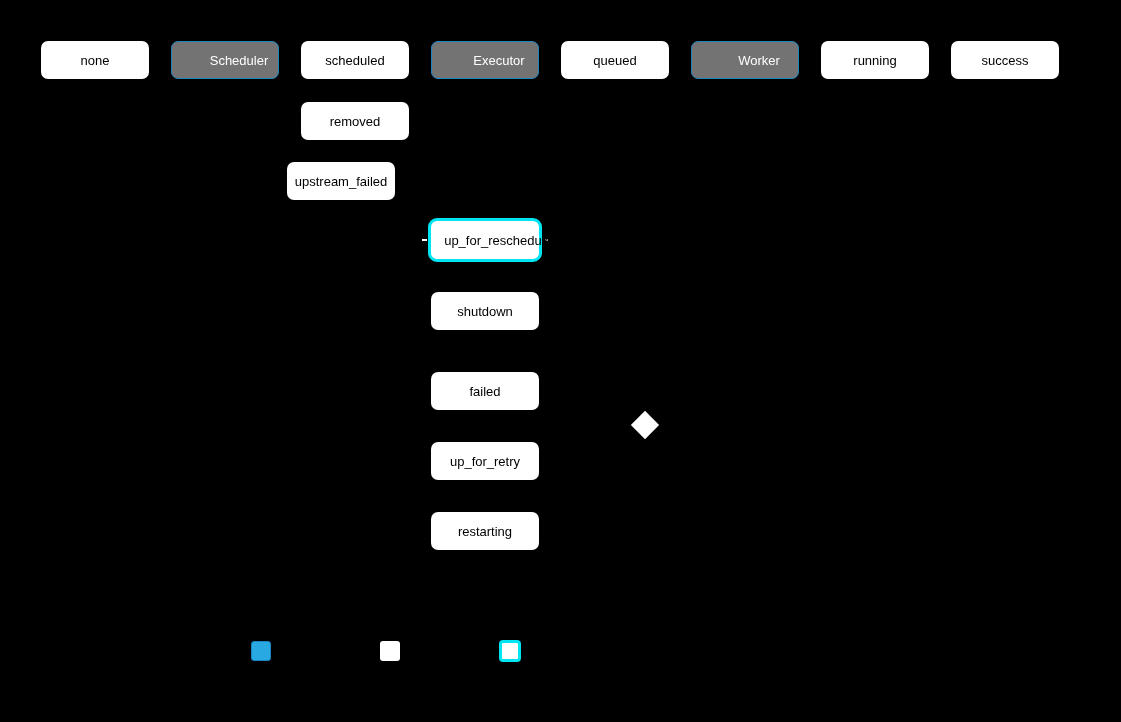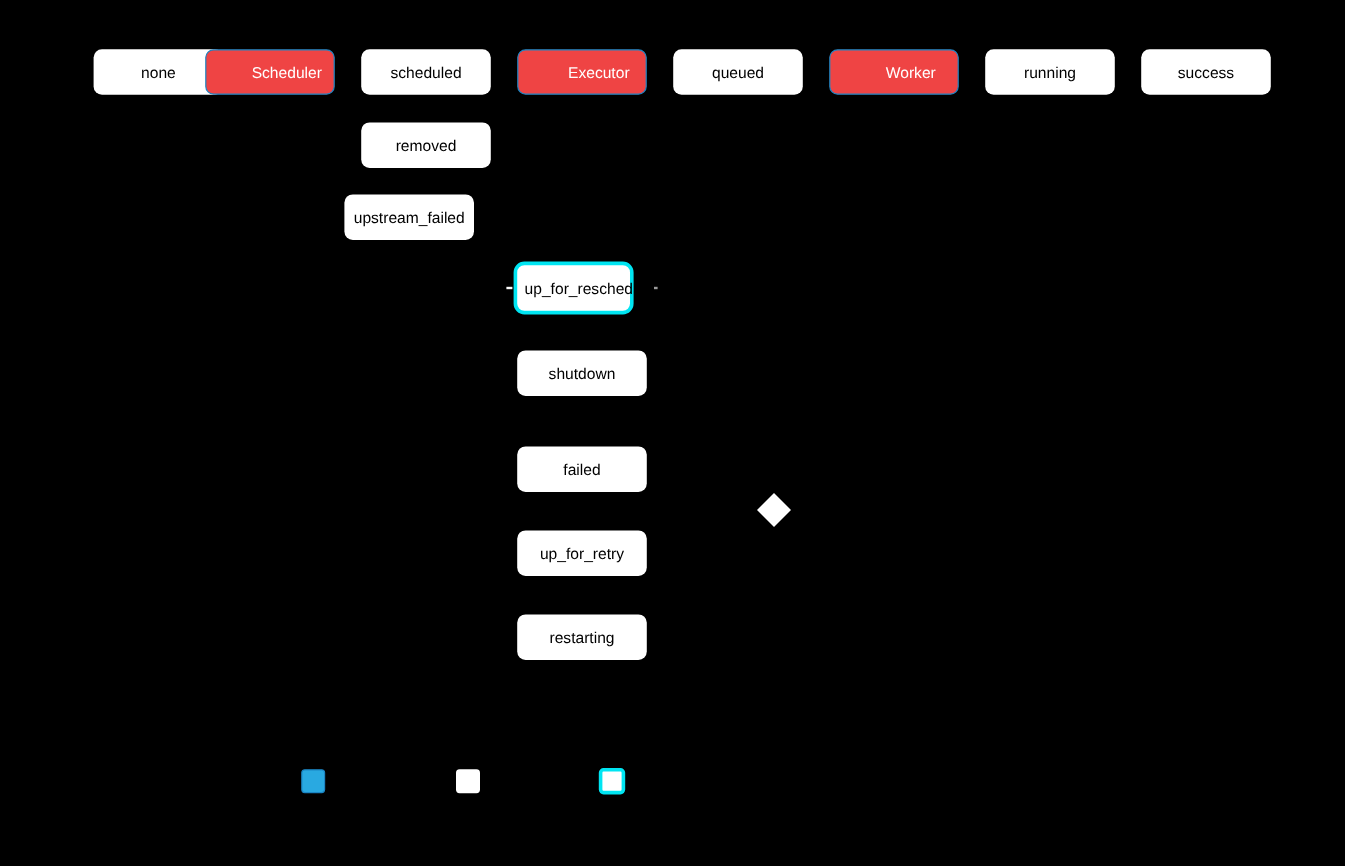--- a/index.html
+++ b/index.html
@@ -22,27 +22,27 @@
     align-items: center;
     justify-content: center;
     font-size: 13px;
     white-space: nowrap;
   }
   .state {
     background: #ffffff;
     color: #000000;
   }
   .component {
-    background: #ef4444;
+    background: #737373;
     border: 1px solid #1b85c4;
     color: #ffffff;
     padding-left: 28px;
   }
   .highlight {
-    width: 100px;
+    width: 114px;
     height: 44px;
     background: #ffffff;
     color: #000000;
     border: 3px solid #00e5f2;
     border-radius: 9px;
     padding-left: 26px;
   }
   .diamond {
     position: absolute;
     left: 635px;
@@ -83,21 +83,21 @@
     background: #ffffff;
     border: 3px solid #00e5f2;
     border-radius: 4px;
   }
 </style>
 </head>
 <body>
 
 <div class="canvas">
 
-  <div class="node state" style="left:41px; top:41px;margin-left:37px;">none</div>
+  <div class="node state" style="left:41px; top:41px;">none</div>
 
   <div class="node component" style="left:171px; top:41px;">Scheduler</div>
 
   <div class="node state" style="left:301px; top:41px;">scheduled</div>
 
   <div class="node component" style="left:431px; top:41px;text-align:right;">Executor</div>
 
   <div class="node state" style="left:561px; top:41px;">queued</div>
 
   <div class="node component" style="left:691px; top:41px;">Worker</div>

